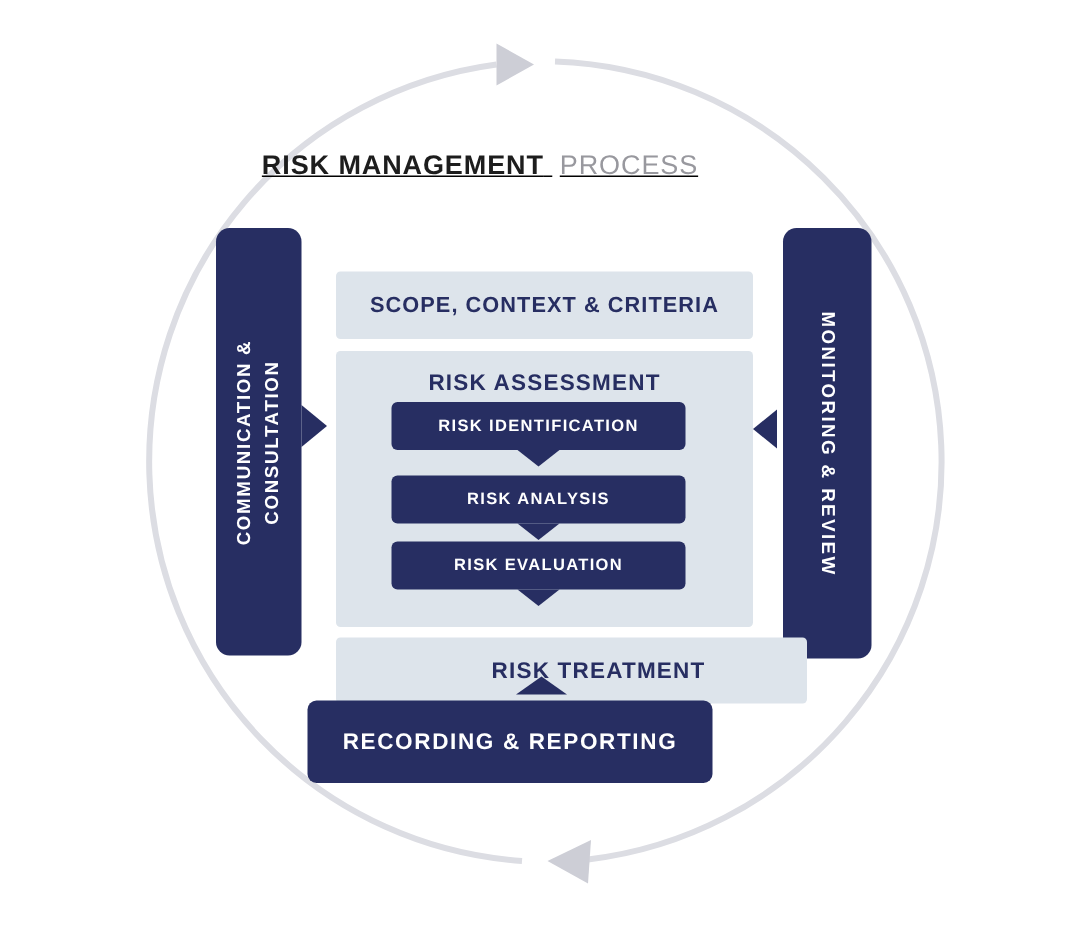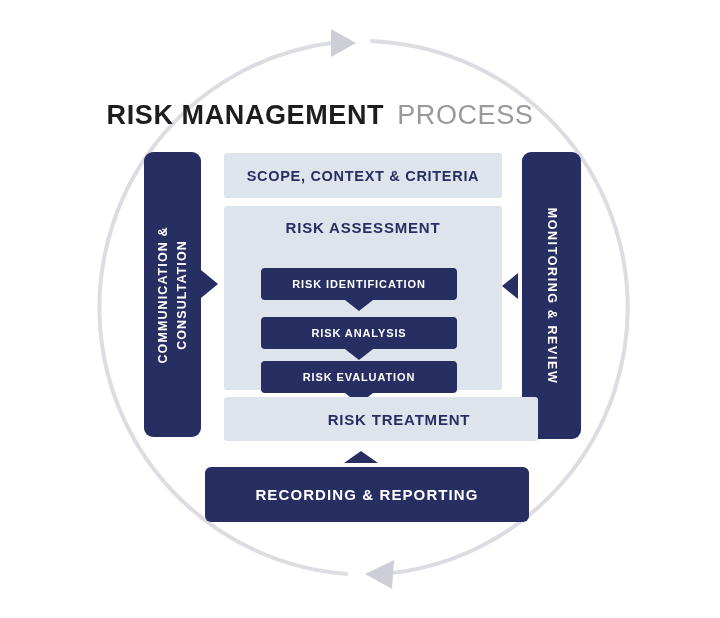--- a/index.html
+++ b/index.html
@@ -3,21 +3,21 @@
 <meta charset="utf-8">
 <style>
   html,body{margin:0;padding:0;background:#ffffff;}
   .stage{
     position:relative;width:720px;height:618px;background:#ffffff;
     font-family:"Liberation Sans","DejaVu Sans",sans-serif;overflow:hidden;
   }
   svg.cycle{position:absolute;left:0;top:0;}
   .title{
     position:absolute;top:100px;left:0;width:640px;text-align:center;
-    font-size:27px;letter-spacing:.6px;white-space:nowrap;
+    font-size:18px;letter-spacing:.6px;white-space:nowrap;text-decoration:underline;
   }
   .t-bold{font-weight:bold;color:#1d1d1d;}
   .t-light{font-weight:normal;color:#98989e;margin-left:5px;}
 
   .vbar{position:absolute;background:#272e62;border-radius:9px;}
   .vbar.left{left:144px;top:152px;width:57px;height:285px;}
   .vbar.right{left:522px;top:152px;width:59px;height:287px;}
   .vlabel{
     position:absolute;top:50%;left:50%;color:#ffffff;font-weight:bold;
     white-space:nowrap;text-align:center;
@@ -26,21 +26,21 @@
   .vlabel.r{transform:translate(-50%,-50%) rotate(90deg);font-size:12.5px;letter-spacing:1.6px;}
 
   .tri{position:absolute;width:0;height:0;}
   .tri-right{left:201px;top:270px;border-top:14px solid transparent;border-bottom:14px solid transparent;border-left:17px solid #272e62;}
   .tri-left{left:502px;top:273px;border-top:13px solid transparent;border-bottom:13px solid transparent;border-right:16px solid #272e62;}
   .tri-up{left:344px;top:451px;border-left:17px solid transparent;border-right:17px solid transparent;border-bottom:12px solid #272e62;}
 
   .band{
     position:absolute;left:224px;width:278px;background:#dde4eb;border-radius:3px;
     display:flex;align-items:center;justify-content:center;
-    color:#272e62;font-weight:bold;
+    color:#272e62;font-weight:bold;margin-top:28px;
   }
   .band.scope{top:153px;height:45px;font-size:14.5px;letter-spacing:.7px;}
   .band.assessment{top:206px;height:184px;align-items:flex-start;font-size:15px;letter-spacing:.8px;}
   .band.assessment .heading{margin-top:13px;}
   .band.treatment{top:397px;height:44px;font-size:15px;letter-spacing:.8px;padding-left:36px;}
 
   .navy-box{
     position:absolute;left:261px;width:196px;height:32px;background:#272e62;border-radius:4px;
     color:#ffffff;display:flex;align-items:center;justify-content:center;
     font-size:11px;font-weight:bold;letter-spacing:.9px;margin-top:20px;
@@ -48,21 +48,21 @@
   .navy-box.b1{top:248px;}
   .navy-box.b2{top:297px;}
   .navy-box.b3{top:341px;}
   .notch{
     position:absolute;top:100%;left:50%;transform:translateX(-50%);
     width:0;height:0;border-left:14px solid transparent;border-right:14px solid transparent;
     border-top:11px solid #272e62;
   }
 
   .bottom-box{
-    position:absolute;left:205px;top:467px;width:324px;height:55px;background:#272e62;border-radius:6px;
+    position:absolute;left:205px;top:467px;width:270px;height:55px;background:#272e62;border-radius:6px;
     color:#ffffff;display:flex;align-items:center;justify-content:center;
     font-size:15px;font-weight:bold;letter-spacing:1.1px;
   }
 </style>
 </head>
 <body>
 
 <div class="stage">
 
   <svg class="cycle" width="720" height="618" viewBox="0 0 720 618" aria-hidden="true">

